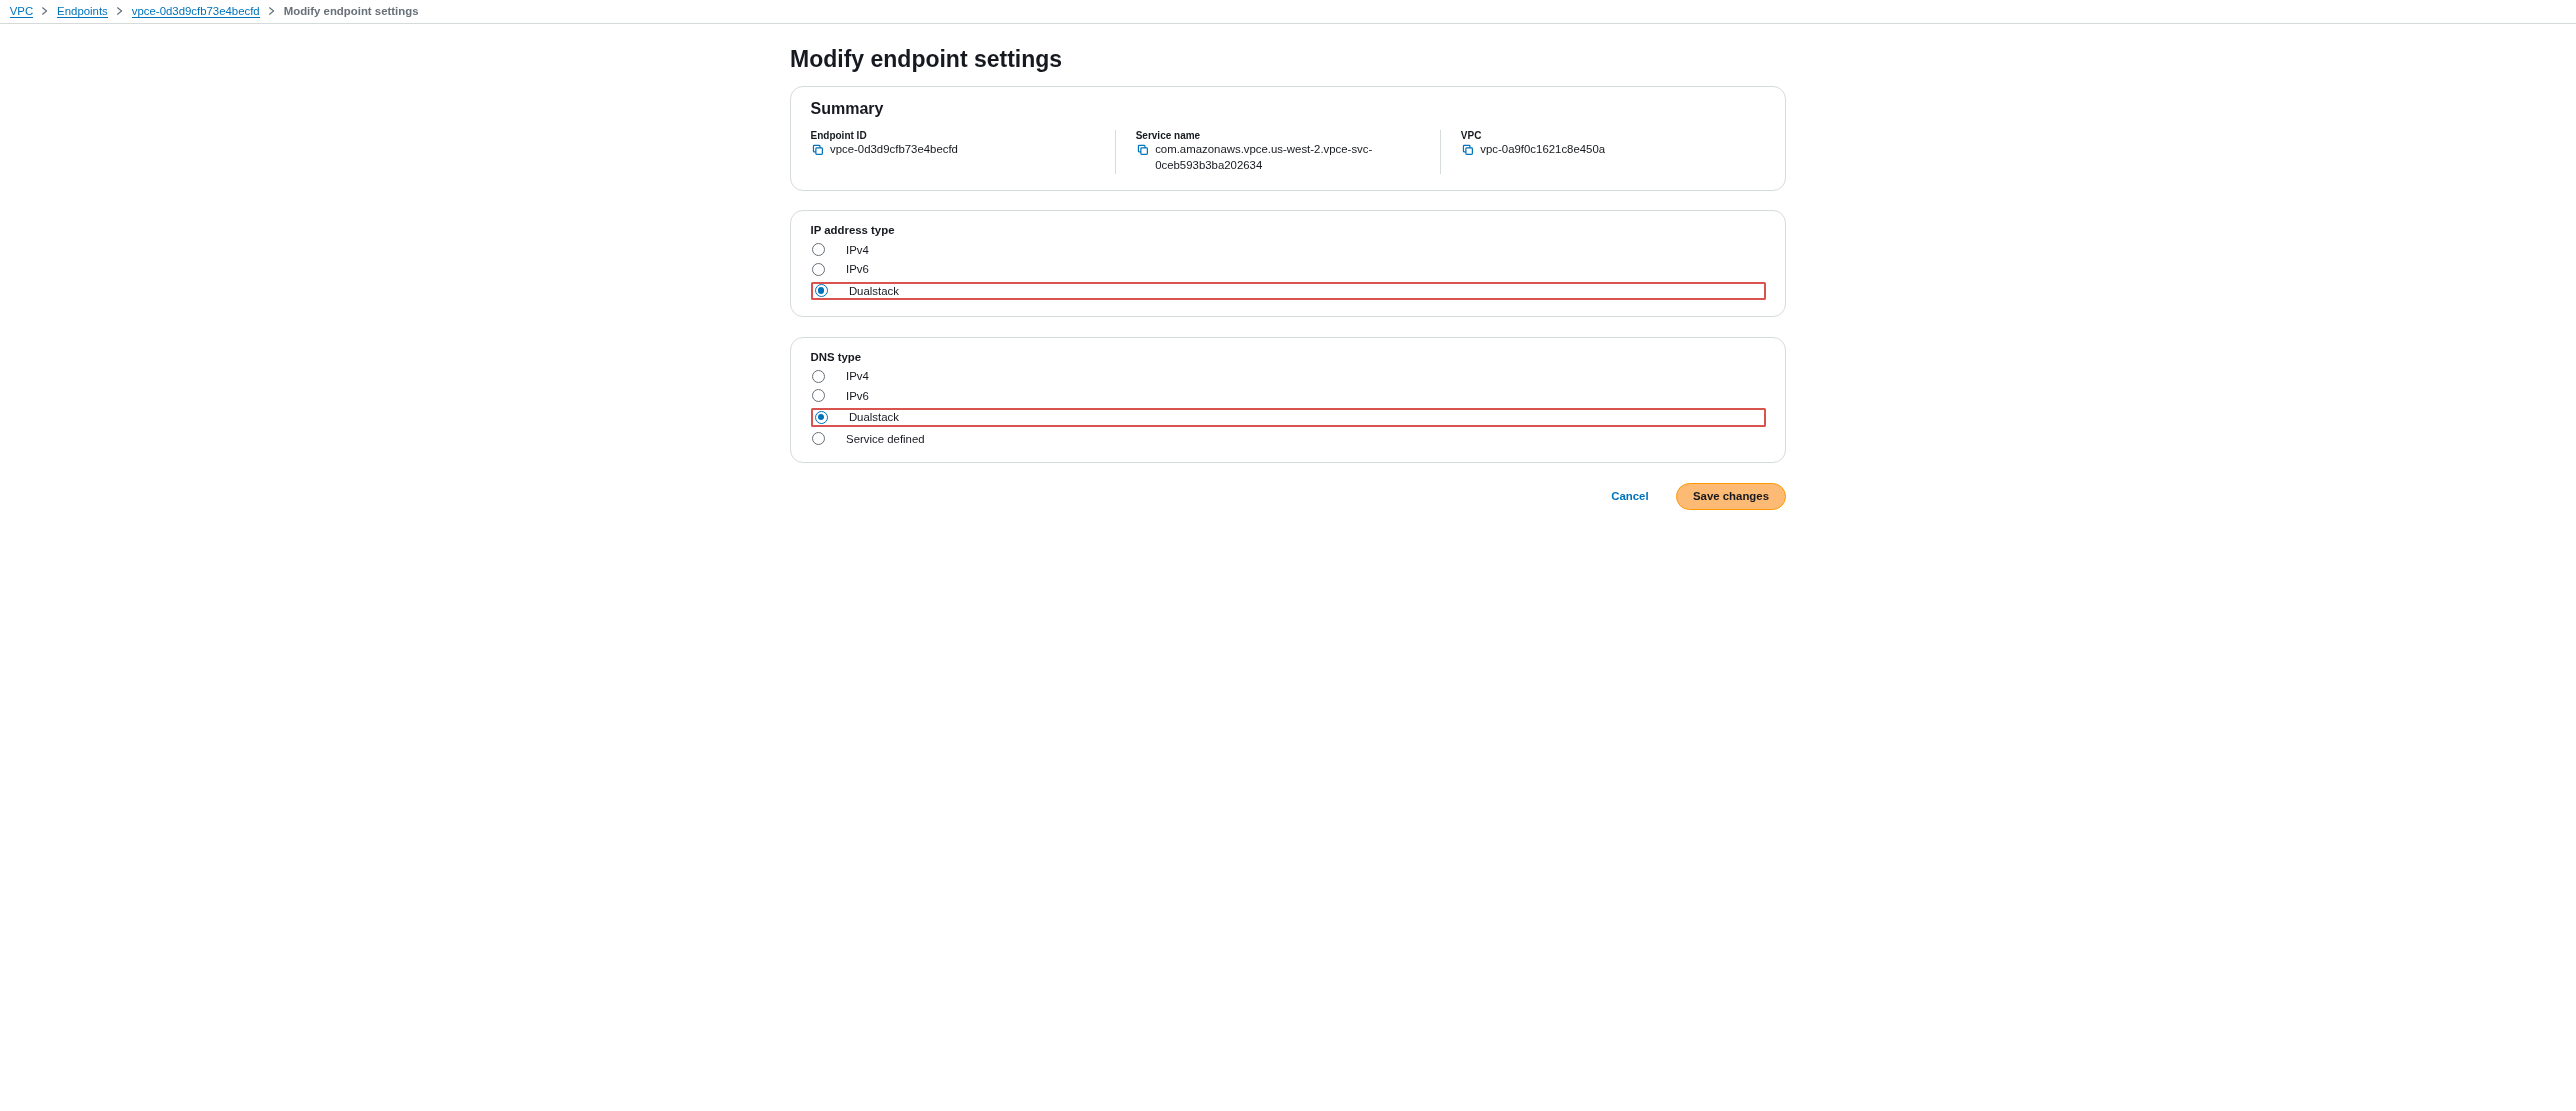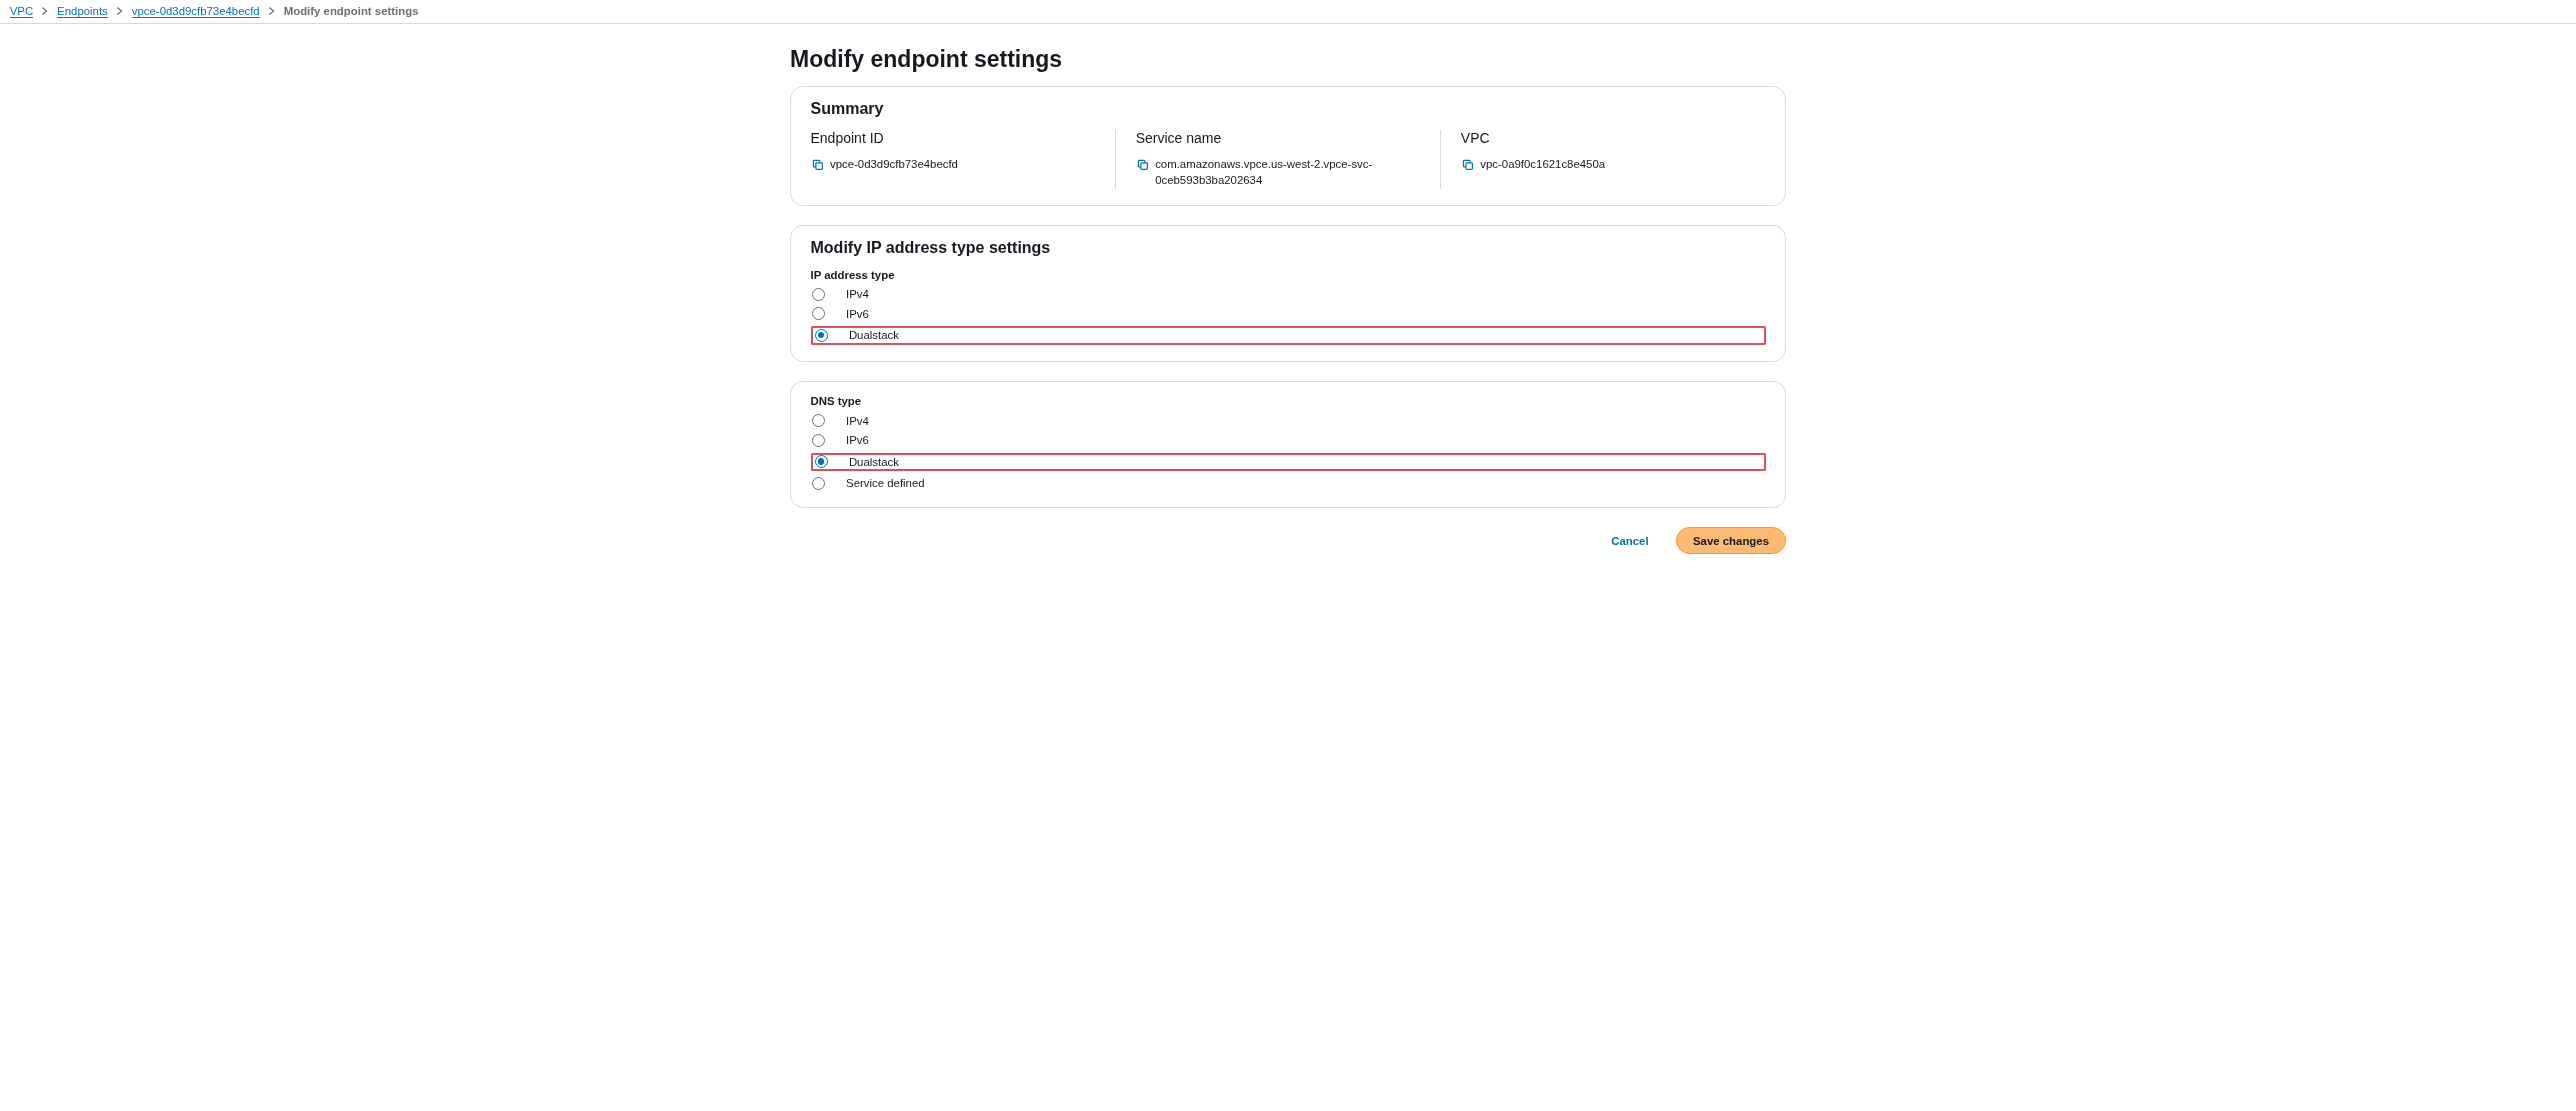--- a/index.html
+++ b/index.html
@@ -58,23 +58,23 @@
   }
   .summary-item {
     flex: 1;
     padding-right: 19.5px;
   }
   .summary-item + .summary-item {
     border-left: 0.8px solid #d5dbdb;
     padding-left: 19.5px;
   }
   .summary-label {
-    font-weight: 400;
-    font-size: 14px;
-    margin-bottom: 11px;
+    font-weight: 700;
+    font-size: 10px;
+    margin-bottom: 1px;
   }
   .summary-value {
     display: flex;
     align-items: flex-start;
     gap: 6.5px;
     font-size: 11.4px;
     color: #16191f;
     line-height: 1.4;
   }
   .copy-icon {
@@ -217,21 +217,20 @@
                 <rect x="6" y="6" width="8" height="8" rx="1" fill="#fff" stroke="#0073bb" stroke-width="1.5"></rect>
               </svg>
           </span>
           <span>vpc-0a9f0c1621c8e450a</span>
         </div>
       </div>
     </div>
   </div>
 
   <div class="panel">
-    <h2>Modify IP address type settings</h2>
     <div class="field-label">IP address type</div>
     <div class="radio-group">
       <label class="radio-row">
         <input type="radio" name="iptype" style="">
         <span>IPv4</span>
       </label>
       <label class="radio-row">
         <input type="radio" name="iptype" style="">
         <span>IPv6</span>
       </label>

